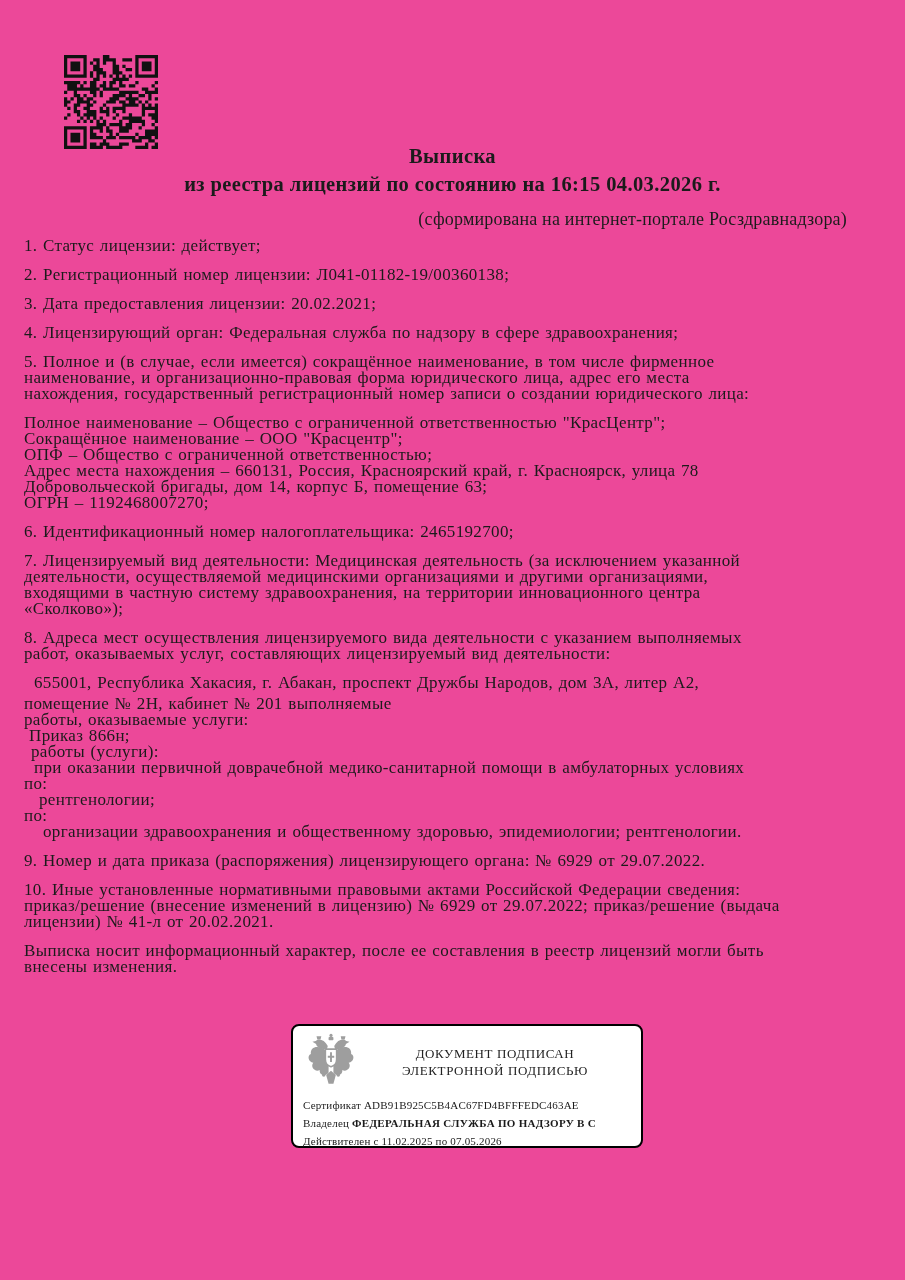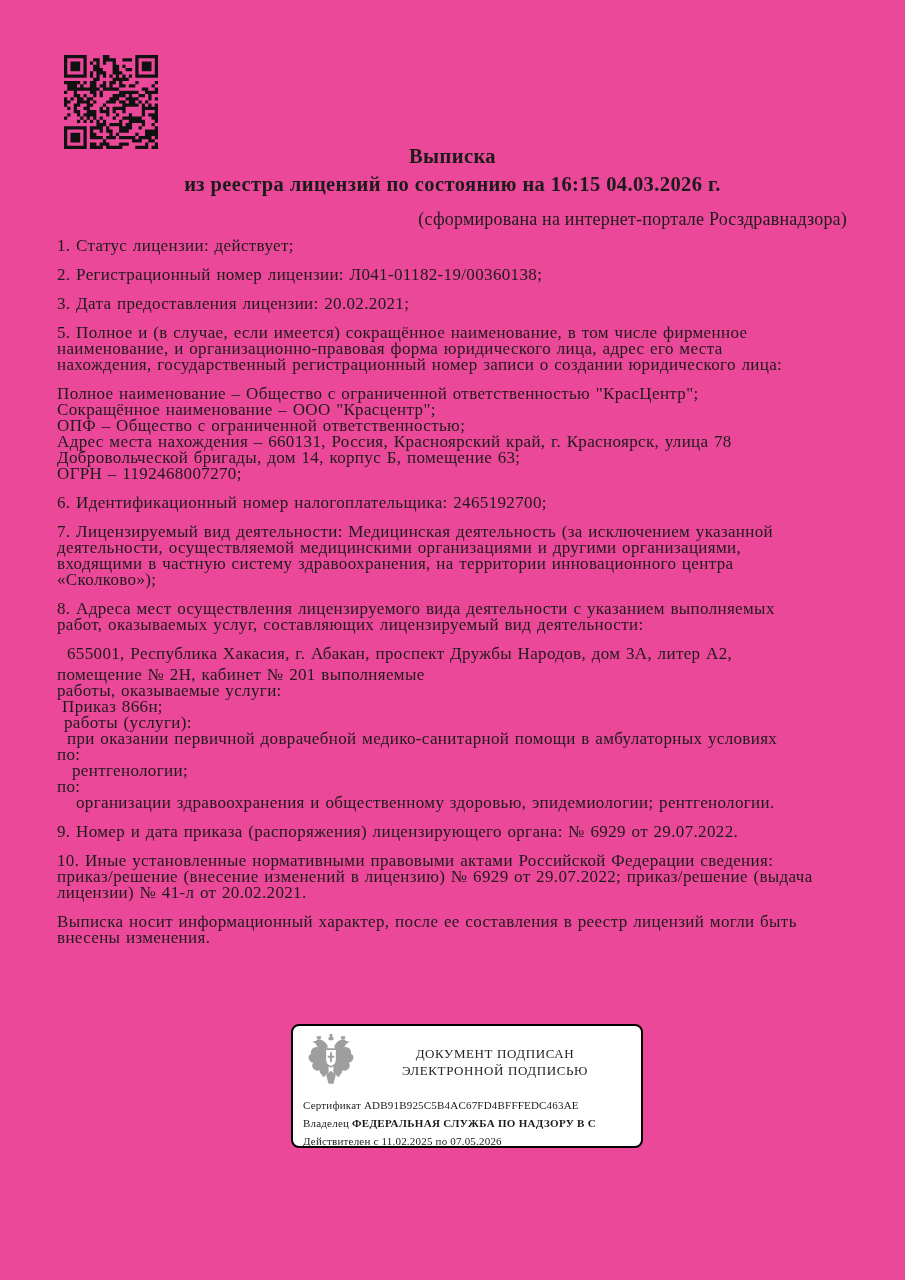--- a/index.html
+++ b/index.html
@@ -9,21 +9,21 @@
   }
   .page{position:absolute;inset:0;background:#ec4899;}
   
   .qr{position:absolute;left:64px;top:55px;width:94px;height:94px;}
   .qr svg{width:94px;height:94px;display:block;}
   
   .titles{padding-top:142px;text-align:center;font-weight:bold;font-size:20.5px;line-height:28px;letter-spacing:.4px;}
   
   .note{margin:12px 58px 0 0;text-align:right;font-size:18px;line-height:18px;letter-spacing:.2px;}
   
-  .doc-body{margin:10px 50px 0 57px;font-size:17px;letter-spacing:.35px;word-spacing:1px;}
+  .doc-body{margin:10px 50px 0 24px;font-size:17px;letter-spacing:.35px;word-spacing:1px;}
   .line{line-height:16px;white-space:nowrap;}
   
   .stamp{
     position:absolute;left:291px;top:1024px;width:352px;height:124px;
     border:2px solid #000;border-radius:8px;background:#fff;box-sizing:border-box;
     padding:6px 10px 6px 10px;
   }
   .stamp-top{display:flex;align-items:center;height:60px;}
   .emblem{width:56px;flex:0 0 56px;display:flex;justify-content:center;}
   .stamp-title{flex:1;text-align:center;font-size:13px;line-height:17px;letter-spacing:.6px;color:#222;}
@@ -47,20 +47,21 @@
     <div>из реестра лицензий по состоянию на 16:15 04.03.2026 г.</div>
   </div>
 
   <div class="note">(сформирована на интернет-портале Росздравнадзора)</div>
 
   <div class="doc-body">
 
   <div class="line">1. Статус лицензии: действует;</div>
       <div class="line" style="margin-top: 13px;">2. Регистрационный номер лицензии: Л041-01182-19/00360138;</div>
       <div class="line" style="margin-top: 13px;">3. Дата предоставления лицензии: 20.02.2021;</div>
+      <div class="line" style="margin-top: 13px;">4. Лицензирующий орган: Федеральная служба по надзору в сфере здравоохранения;</div>
       <div class="line" style="margin-top: 13px;">5. Полное и (в случае, если имеется) сокращённое наименование, в том числе фирменное</div>
       <div class="line">наименование, и организационно-правовая форма юридического лица, адрес его места</div>
       <div class="line">нахождения, государственный регистрационный номер записи о создании юридического лица:</div>
       <div class="line" style="margin-top: 13px; font-family: Liberation Serif, serif;">Полное наименование – Общество с ограниченной ответственностью "КрасЦентр";</div>
       <div class="line">Сокращённое наименование – ООО "Красцентр";</div>
       <div class="line">ОПФ – Общество с ограниченной ответственностью;</div>
       <div class="line">Адрес места нахождения – 660131, Россия, Красноярский край, г. Красноярск, улица 78</div>
       <div class="line">Добровольческой бригады, дом 14, корпус Б, помещение 63;</div>
       <div class="line">ОГРН – 1192468007270;</div>
       <div class="line" style="margin-top: 13px;">6. Идентификационный номер налогоплательщика: 2465192700;</div>

